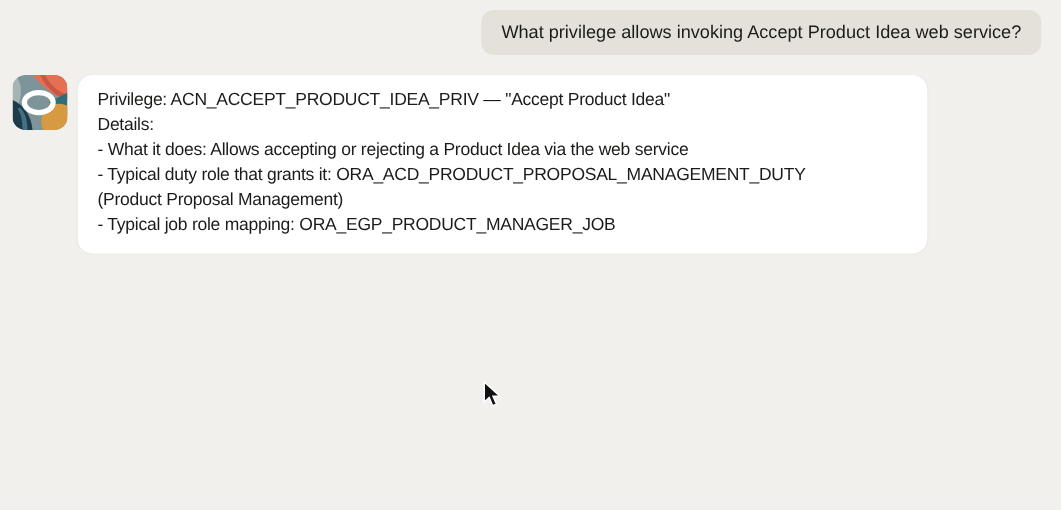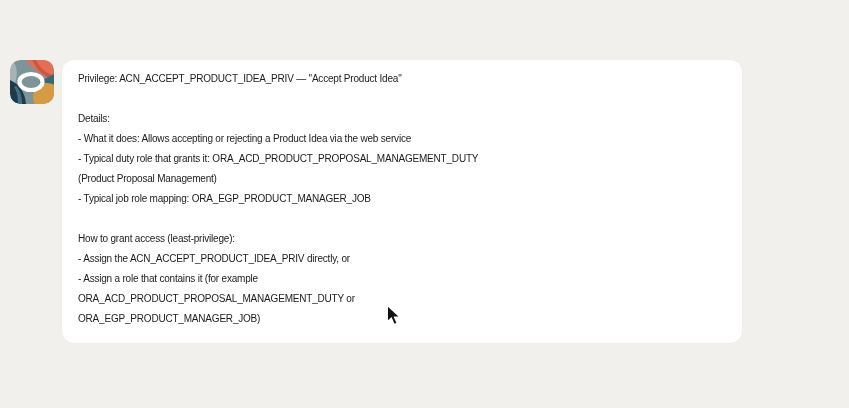--- a/index.html
+++ b/index.html
@@ -36,35 +36,38 @@
   .card {
     position: absolute;
     left: 62px; top: 60px;
     width: 680px;
     box-sizing: border-box;
     background: var(--card-bg, #ffffff);
     border-radius: 12px;
     padding: 9px 16px 14px 16px;
     box-shadow: 0 0 1px rgba(0,0,0,0.08);
   }
-  .msg-text { font-size: 10px; line-height: 20px; letter-spacing: -0.2px; }
+  .msg-text { font-size: 14px; line-height: 20px; letter-spacing: -0.2px; }
   .para { white-space: pre-wrap; }
-  .para + .para { margin-top: 20px; }
+  .para + .para { }
 
   .cursor {
     position: absolute;
     width: 16px; height: 22px;
     pointer-events: none;
   }
 </style>
 </head>
 <body>
 
 <div class="page">
 
+  <div class="user-bubble">
+    <span>What privilege allows invoking Accept Product Idea web service?</span>
+  </div>
 
   <div class="avatar">
     <svg width="44" height="44" viewBox="0 0 44 44" xmlns="http://www.w3.org/2000/svg">
       <defs>
           <clipPath id="avclip">
             <rect width="44" height="44" rx="10"></rect>
           </clipPath>
         </defs>
       <g clip-path="url(#avclip)">
         <rect width="44" height="44" style="fill:var(--avatar-teal)"></rect>
@@ -81,25 +84,20 @@
   </div>
 
   <div class="card">
     <div class="msg-text">
         <div class="para">Privilege: ACN_ACCEPT_PRODUCT_IDEA_PRIV — "Accept Product Idea"</div>
         <div class="para">Details:
 - What it does: Allows accepting or rejecting a Product Idea via the web service
 - Typical duty role that grants it: ORA_ACD_PRODUCT_PROPOSAL_MANAGEMENT_DUTY
 (Product Proposal Management)
 - Typical job role mapping: ORA_EGP_PRODUCT_MANAGER_JOB</div>
-        <div class="para">How to grant access (least-privilege):
-- Assign the ACN_ACCEPT_PRODUCT_IDEA_PRIV directly, or
-- Assign a role that contains it (for example
-ORA_ACD_PRODUCT_PROPOSAL_MANAGEMENT_DUTY or
-ORA_EGP_PRODUCT_MANAGER_JOB)</div>
       </div>
   </div>
 
   <svg class="cursor" viewBox="0 0 14 20" xmlns="http://www.w3.org/2000/svg" style="left: 386px; top: 305px;">
     <path d="M1,0.5 L1,15.2 L4.6,11.9 L7.1,17.8 L9.9,16.6 L7.4,10.9 L12.4,10.9 Z" style="fill:var(--cursor-fill); stroke:var(--cursor-outline)" stroke-width="1.1"></path>
   </svg>
 
 </div>
 
 </body></html>

